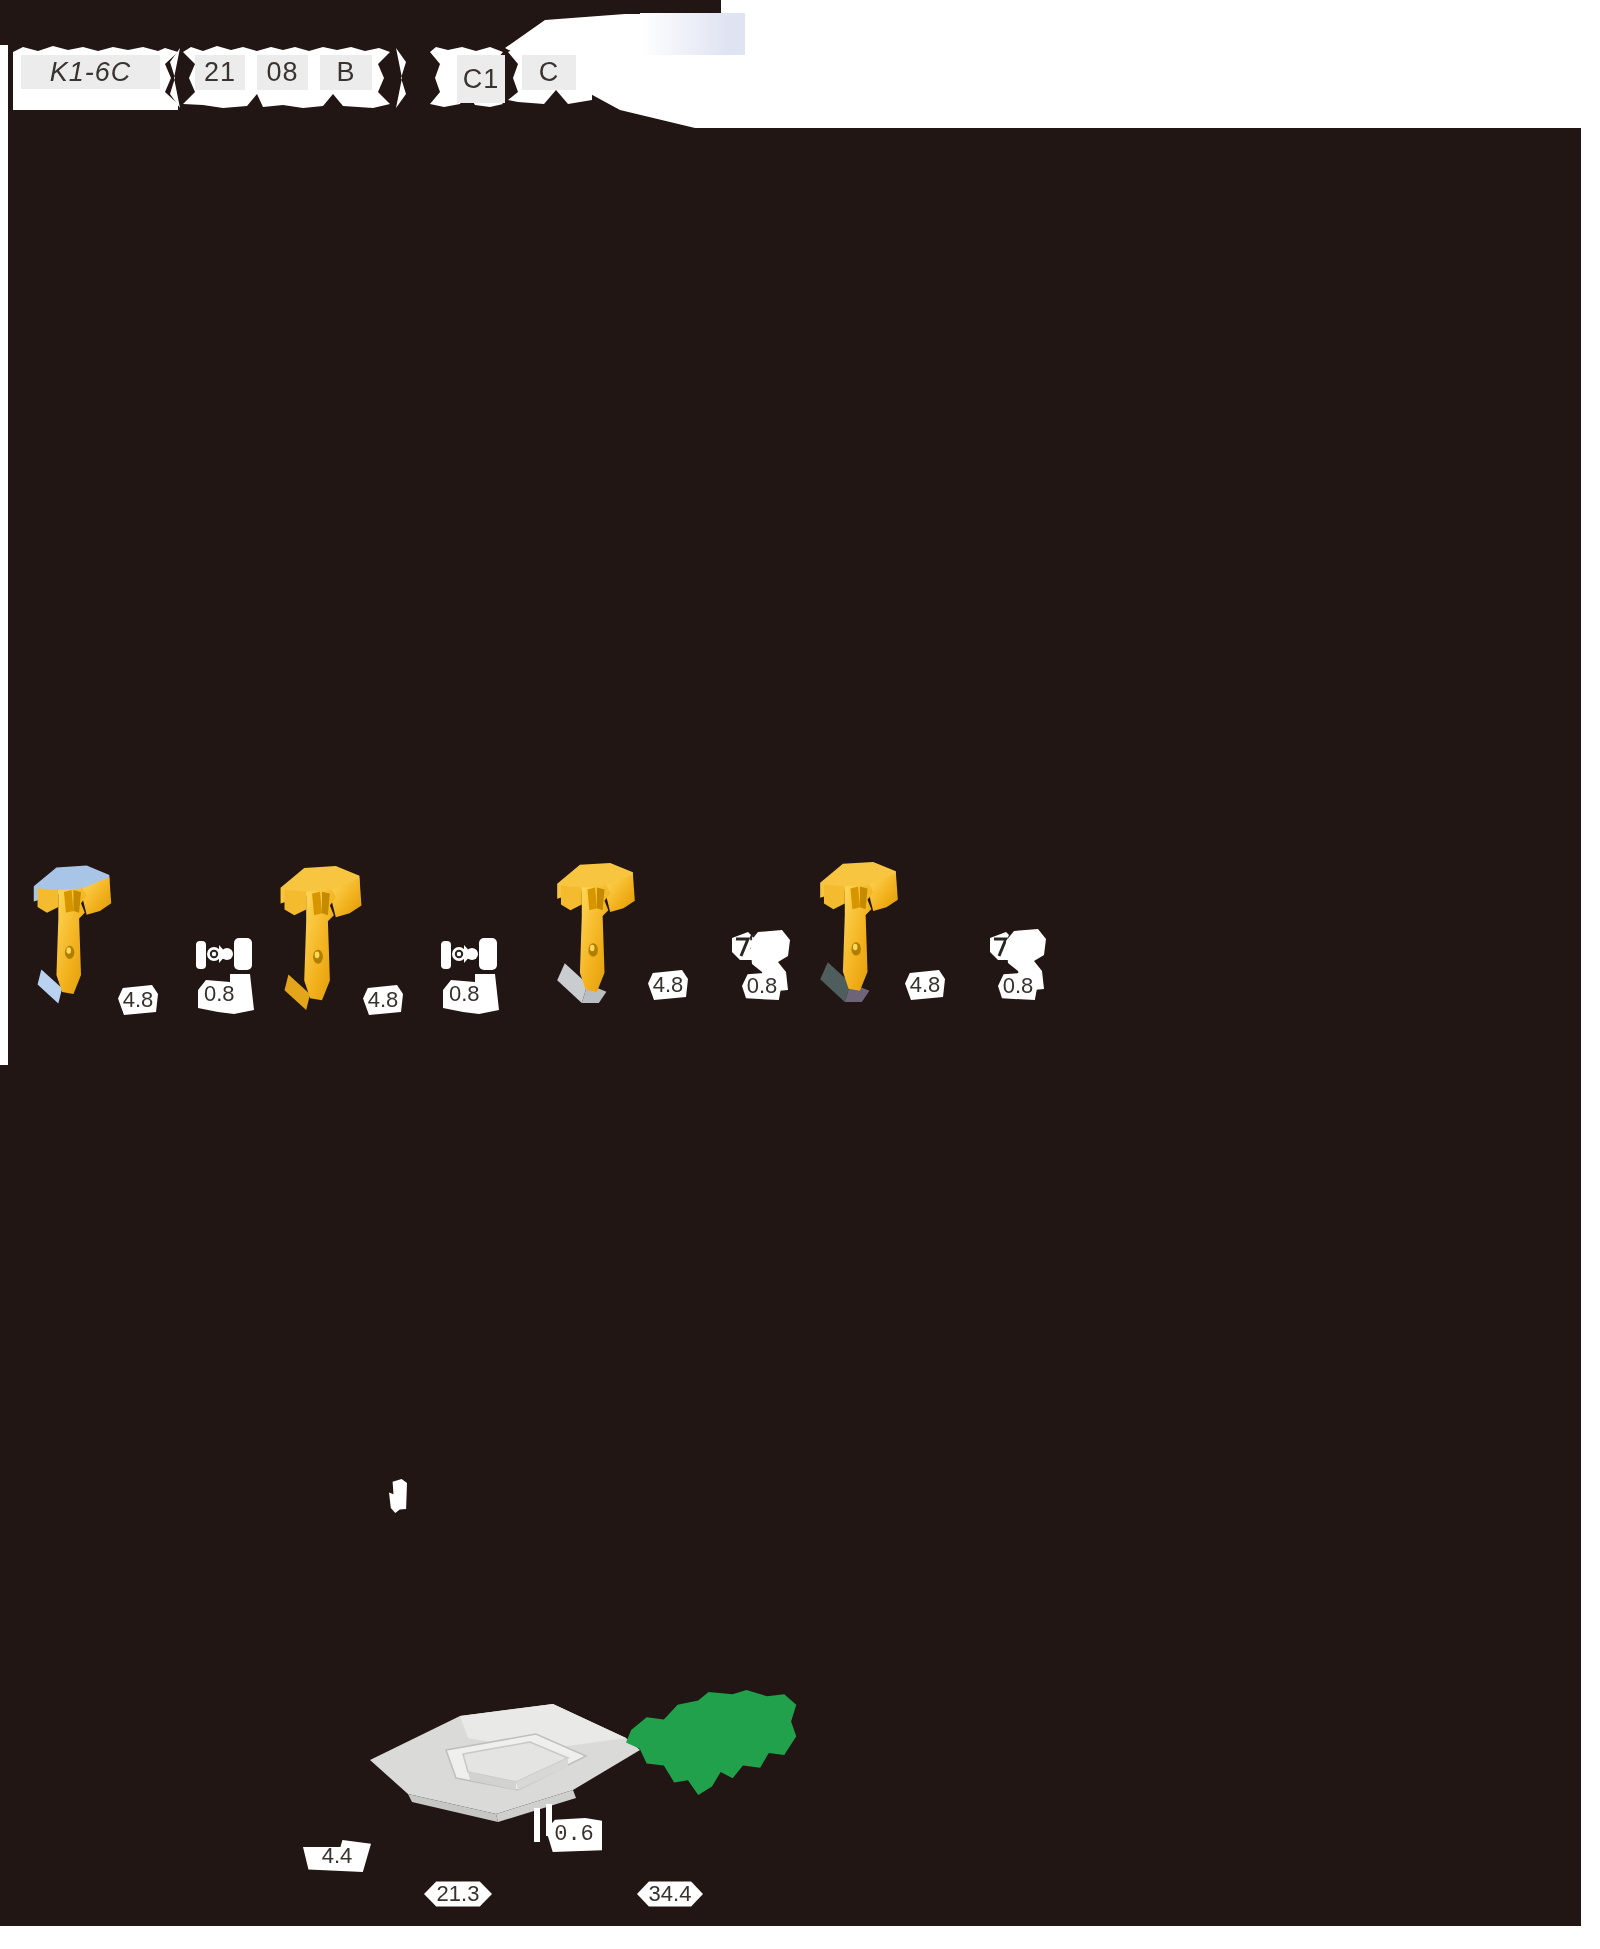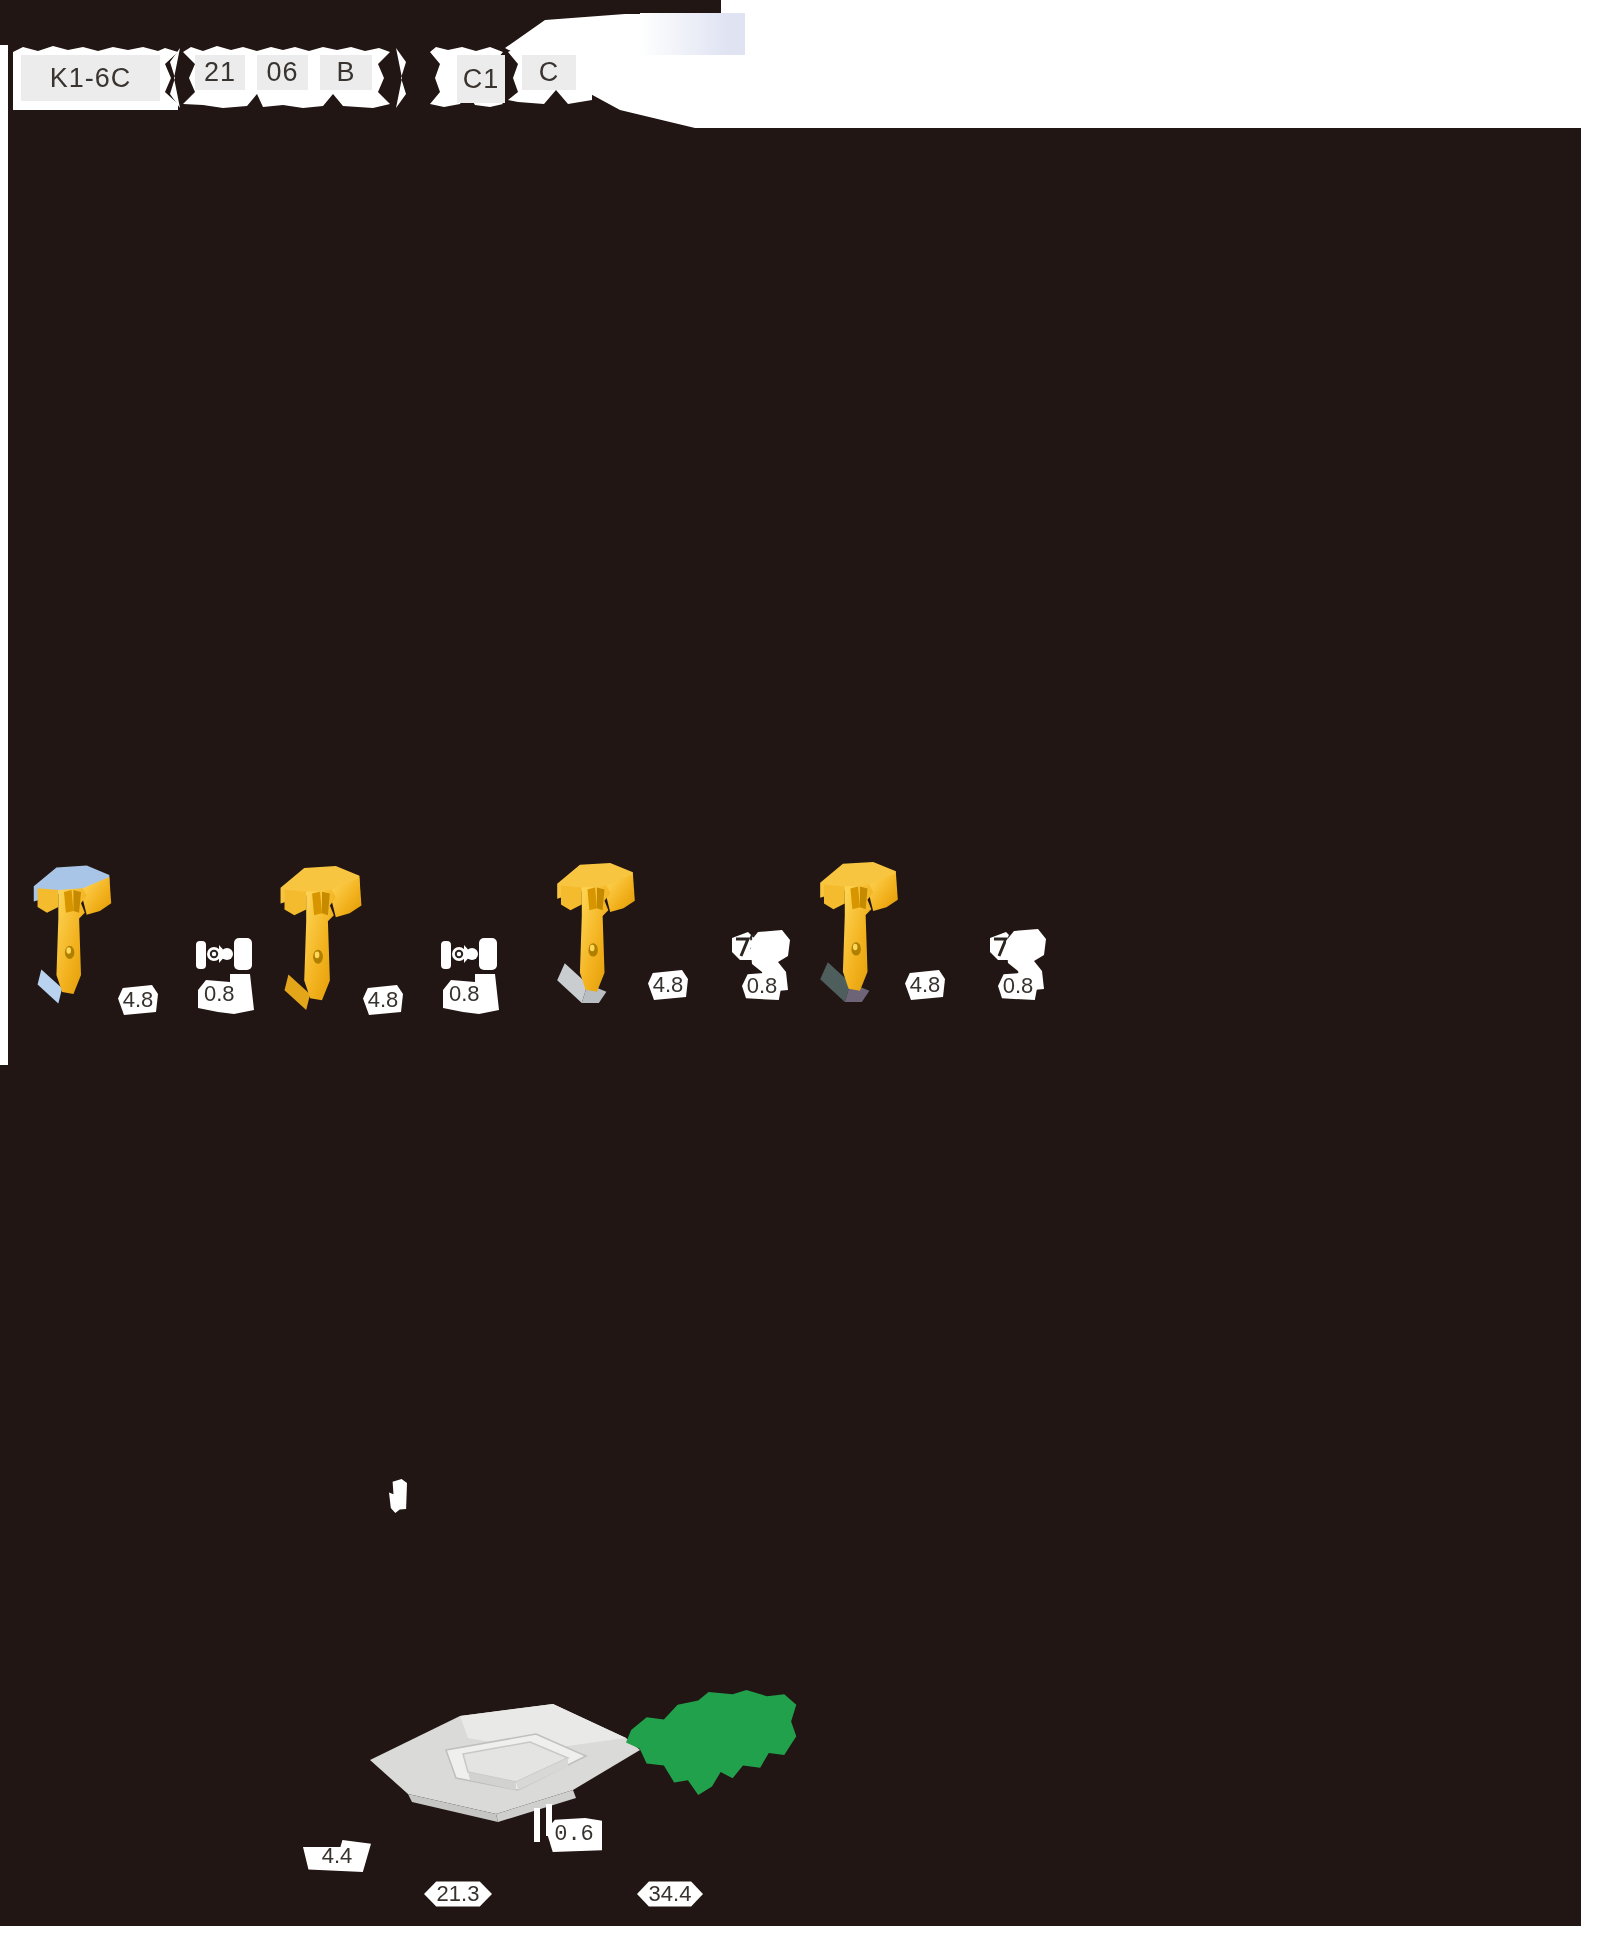--- a/index.html
+++ b/index.html
@@ -52,33 +52,33 @@
             background:linear-gradient(90deg,#ffffff 0%,#dfe3f2 85%);"></div>
 
 <div class="abs white" style="left:0;top:45px;width:8px;height:1020px;"></div>
 
 <div class="abs white" style="left:1581px;top:120px;width:19px;height:1829px;"></div>
 
 <div class="abs white" style="left:0;top:1926px;width:1600px;height:23px;"></div>
 
 <div class="abs code-blob" style="left:13px;top:44px;width:183px;height:68px;
             clip-path:polygon(0px 8px,10px 3px,25px 7px,40px 2px,55px 6px,70px 3px,85px 7px,100px 3px,115px 6px,130px 3px,145px 7px,152px 4px,165px 8px,152px 20px,158px 34px,152px 48px,165px 60px,165px 66px,0px 66px);"></div>
-<div class="code-box" style="left:21px;top:55px;width:139px;height:46px;">
+<div class="code-box" style="left:21px;top:55px;width:139px;height:34px;font-style:italic;">
   <span>K1-6C</span>
 </div>
 <div class="abs brace-shard" style="left:168px;top:48px;width:12px;height:60px;
             clip-path:polygon(12px 0px,2px 14px,7px 30px,2px 46px,12px 60px,6px 30px);"></div>
 
 <div class="abs code-blob" style="left:183px;top:44px;width:207px;height:68px;
             clip-path:polygon(0px 8px,12px 20px,6px 34px,12px 48px,0px 60px,20px 61px,40px 64px,64px 62px,74px 50px,80px 63px,100px 61px,120px 64px,140px 62px,150px 50px,160px 62px,190px 64px,207px 60px,195px 48px,201px 34px,195px 20px,207px 8px,196px 4px,182px 7px,168px 3px,154px 6px,140px 3px,126px 7px,112px 3px,100px 6px,88px 3px,74px 7px,60px 3px,48px 6px,34px 2px,20px 7px,8px 3px);"></div>
 <div class="code-box" style="left:195px;top:55px;width:50px;height:35px;">
   <span>21</span>
 </div>
 <div class="code-box" style="left:257px;top:55px;width:51px;height:35px;">
-  <span>06</span>
+  <span>08</span>
 </div>
 <div class="code-box" style="left:320px;top:55px;width:52px;height:35px;">
   <span>B</span>
 </div>
 <div class="abs brace-shard" style="left:396px;top:48px;width:12px;height:60px;
             clip-path:polygon(0px 0px,10px 14px,5px 30px,10px 46px,0px 60px,6px 30px);"></div>
 
 <div class="abs code-blob" style="left:430px;top:44px;width:73px;height:68px;
             clip-path:polygon(0px 8px,10px 20px,5px 34px,10px 48px,0px 60px,14px 63px,30px 60px,37px 48px,45px 61px,60px 63px,73px 60px,63px 48px,68px 34px,63px 20px,73px 8px,60px 3px,46px 7px,32px 3px,18px 6px,6px 3px);"></div>
 <div class="code-box" style="left:457px;top:55px;width:48px;height:48px;">

